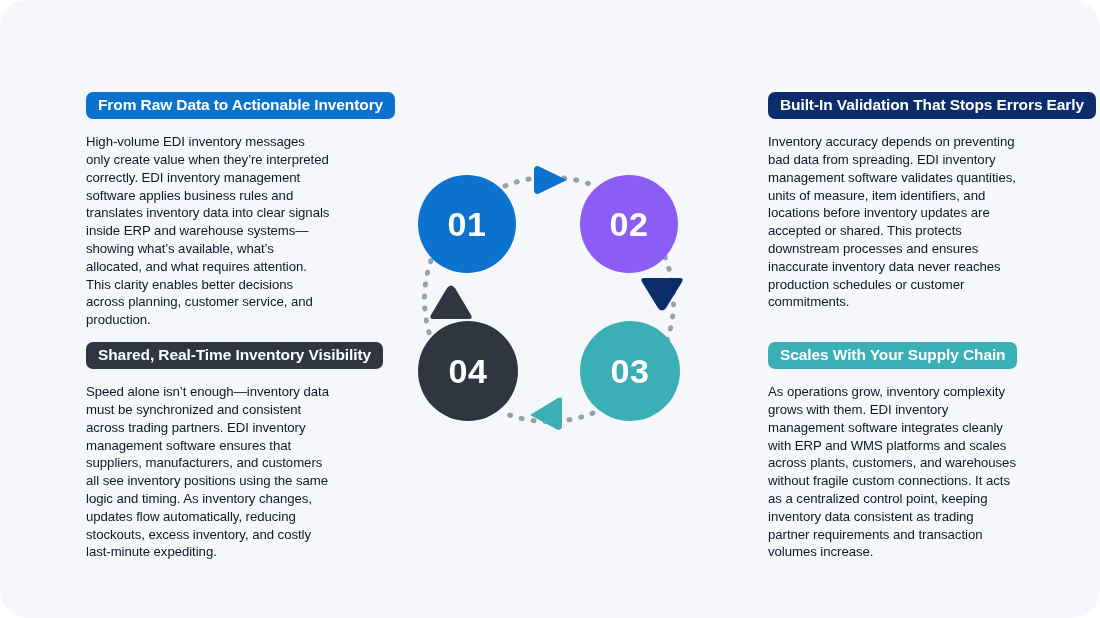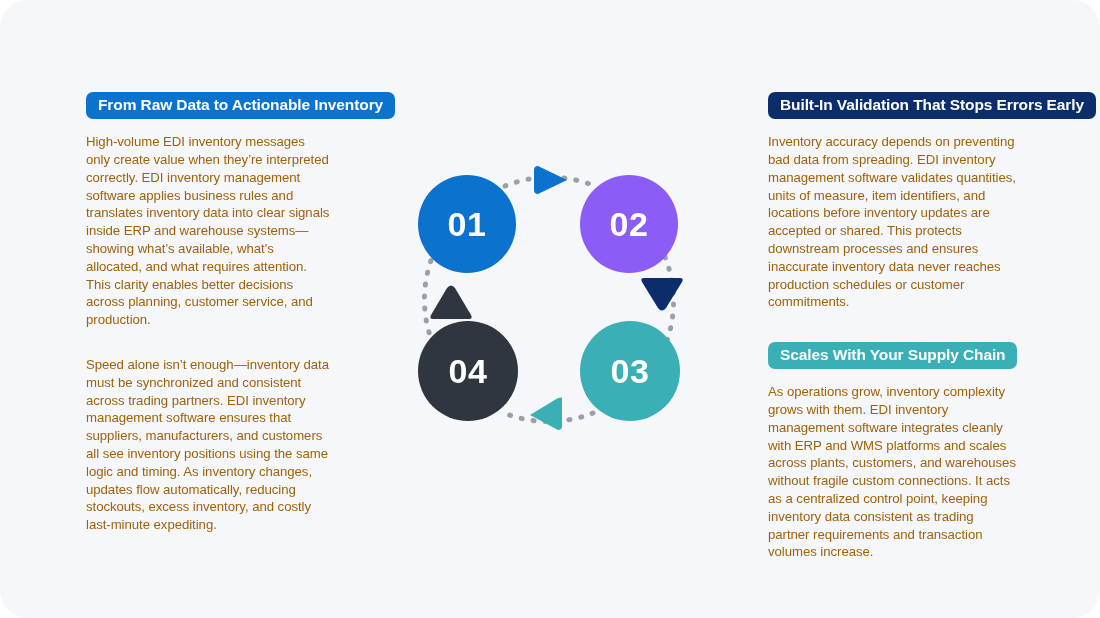--- a/index.html
+++ b/index.html
@@ -50,21 +50,21 @@
   }
   .badge-blue  { background: #0b72ce; }
   .badge-navy  { background: #0b2d6b; }
   .badge-dark  { background: #2f3640; }
   .badge-teal  { background: #3aafb5; }
 
   .body-text {
     margin-top: 14px;
     font-size: 13.2px;
     line-height: 17.8px;
-    color: #a16207;
+    color: #0f172a;
     width: 245px;
     letter-spacing: -0.05px;
   }
   .col-right .body-text { width: 248px; }
 
   
   #diagram {
     position: absolute;
     left: 400px;
     top: 150px;
@@ -97,20 +97,21 @@
 <body>
 
 <div id="canvas">
 
   <div class="section col-left sec-1">
     <div class="badge badge-blue">From Raw Data to Actionable Inventory</div>
     <div class="body-text">High-volume EDI inventory messages only create value when they’re interpreted correctly. EDI inventory management software applies business rules and translates inventory data into clear signals inside ERP and warehouse systems—showing what’s available, what’s allocated, and what requires attention. This clarity enables better decisions across planning, customer service, and production.</div>
   </div>
 
   <div class="section col-left sec-3">
+    <div class="badge badge-dark">Shared, Real-Time Inventory Visibility</div>
     <div class="body-text">Speed alone isn’t enough—inventory data must be synchronized and consistent across trading partners. EDI inventory management software ensures that suppliers, manufacturers, and customers all see inventory positions using the same logic and timing. As inventory changes, updates flow automatically, reducing stockouts, excess inventory, and costly last-minute expediting.</div>
   </div>
 
   <div class="section col-right sec-2">
     <div class="badge badge-navy">Built-In Validation That Stops Errors Early</div>
     <div class="body-text">Inventory accuracy depends on preventing bad data from spreading. EDI inventory management software validates quantities, units of measure, item identifiers, and locations before inventory updates are accepted or shared. This protects downstream processes and ensures inaccurate inventory data never reaches production schedules or customer commitments.</div>
   </div>
 
   <div class="section col-right sec-4">
     <div class="badge badge-teal">Scales With Your Supply Chain</div>

